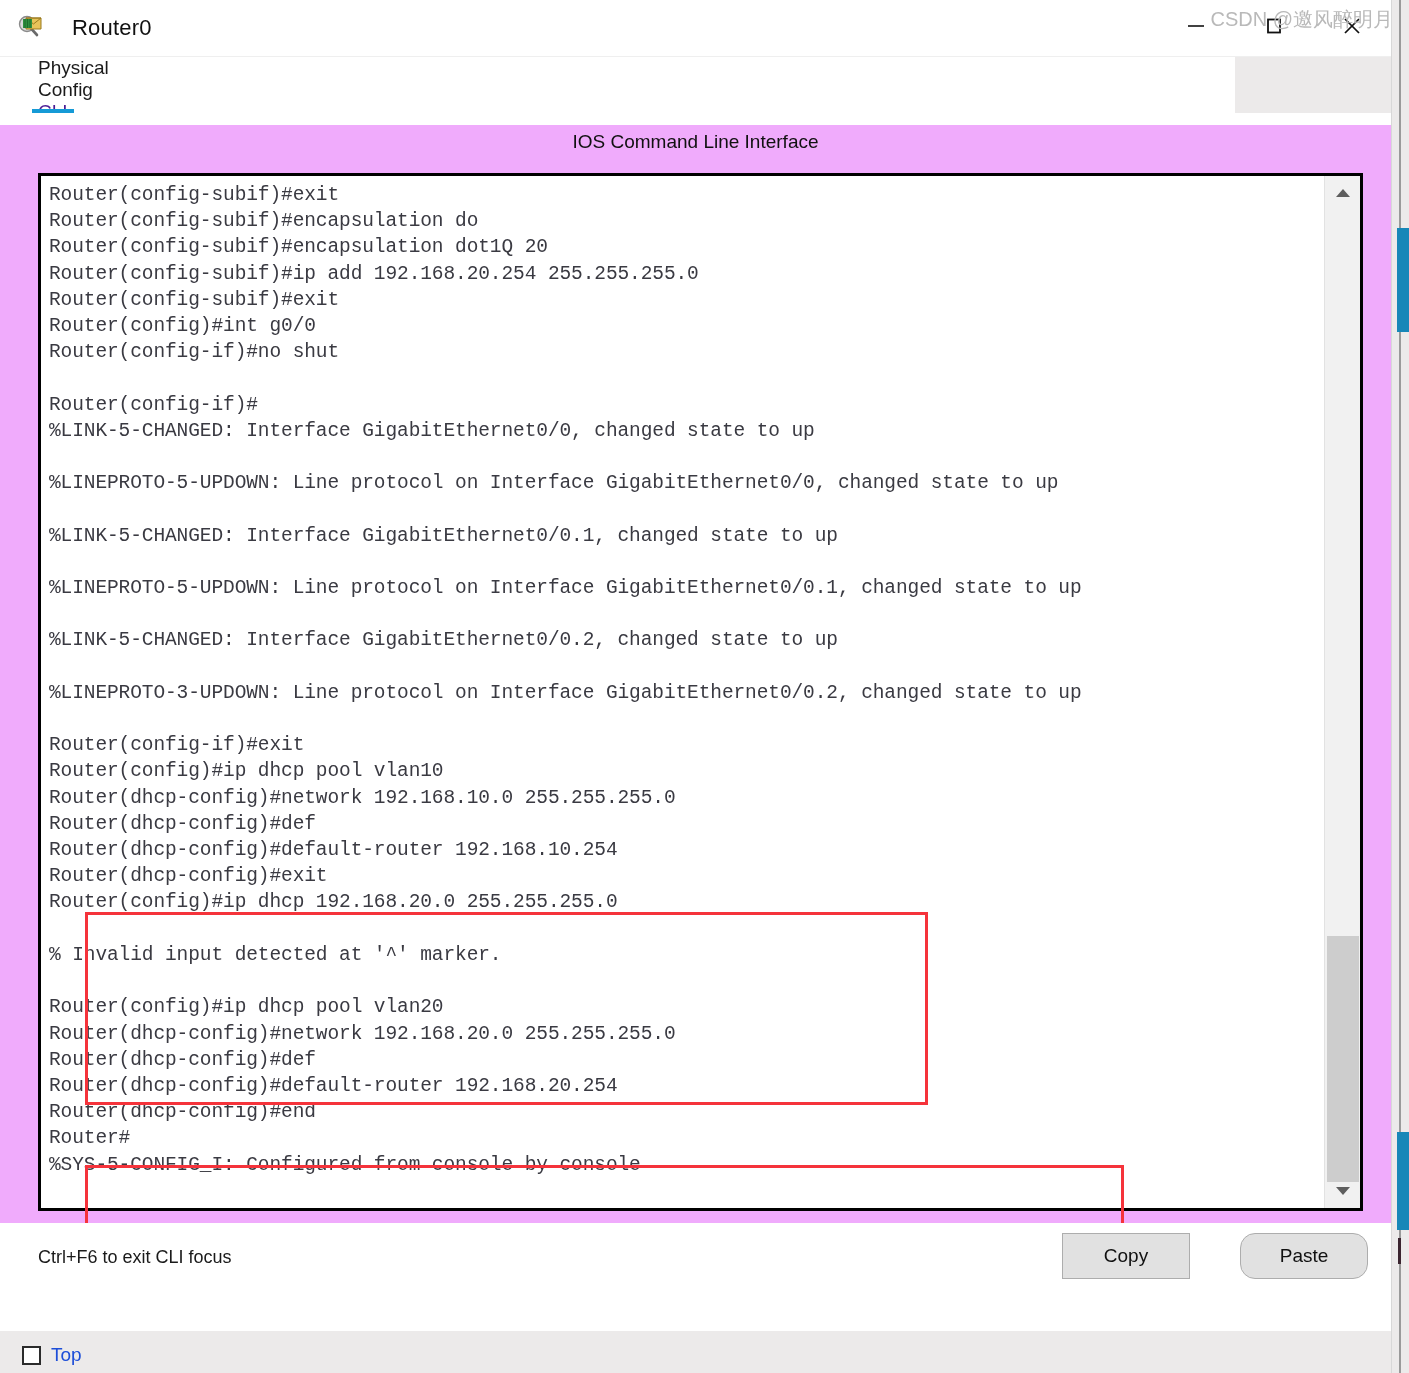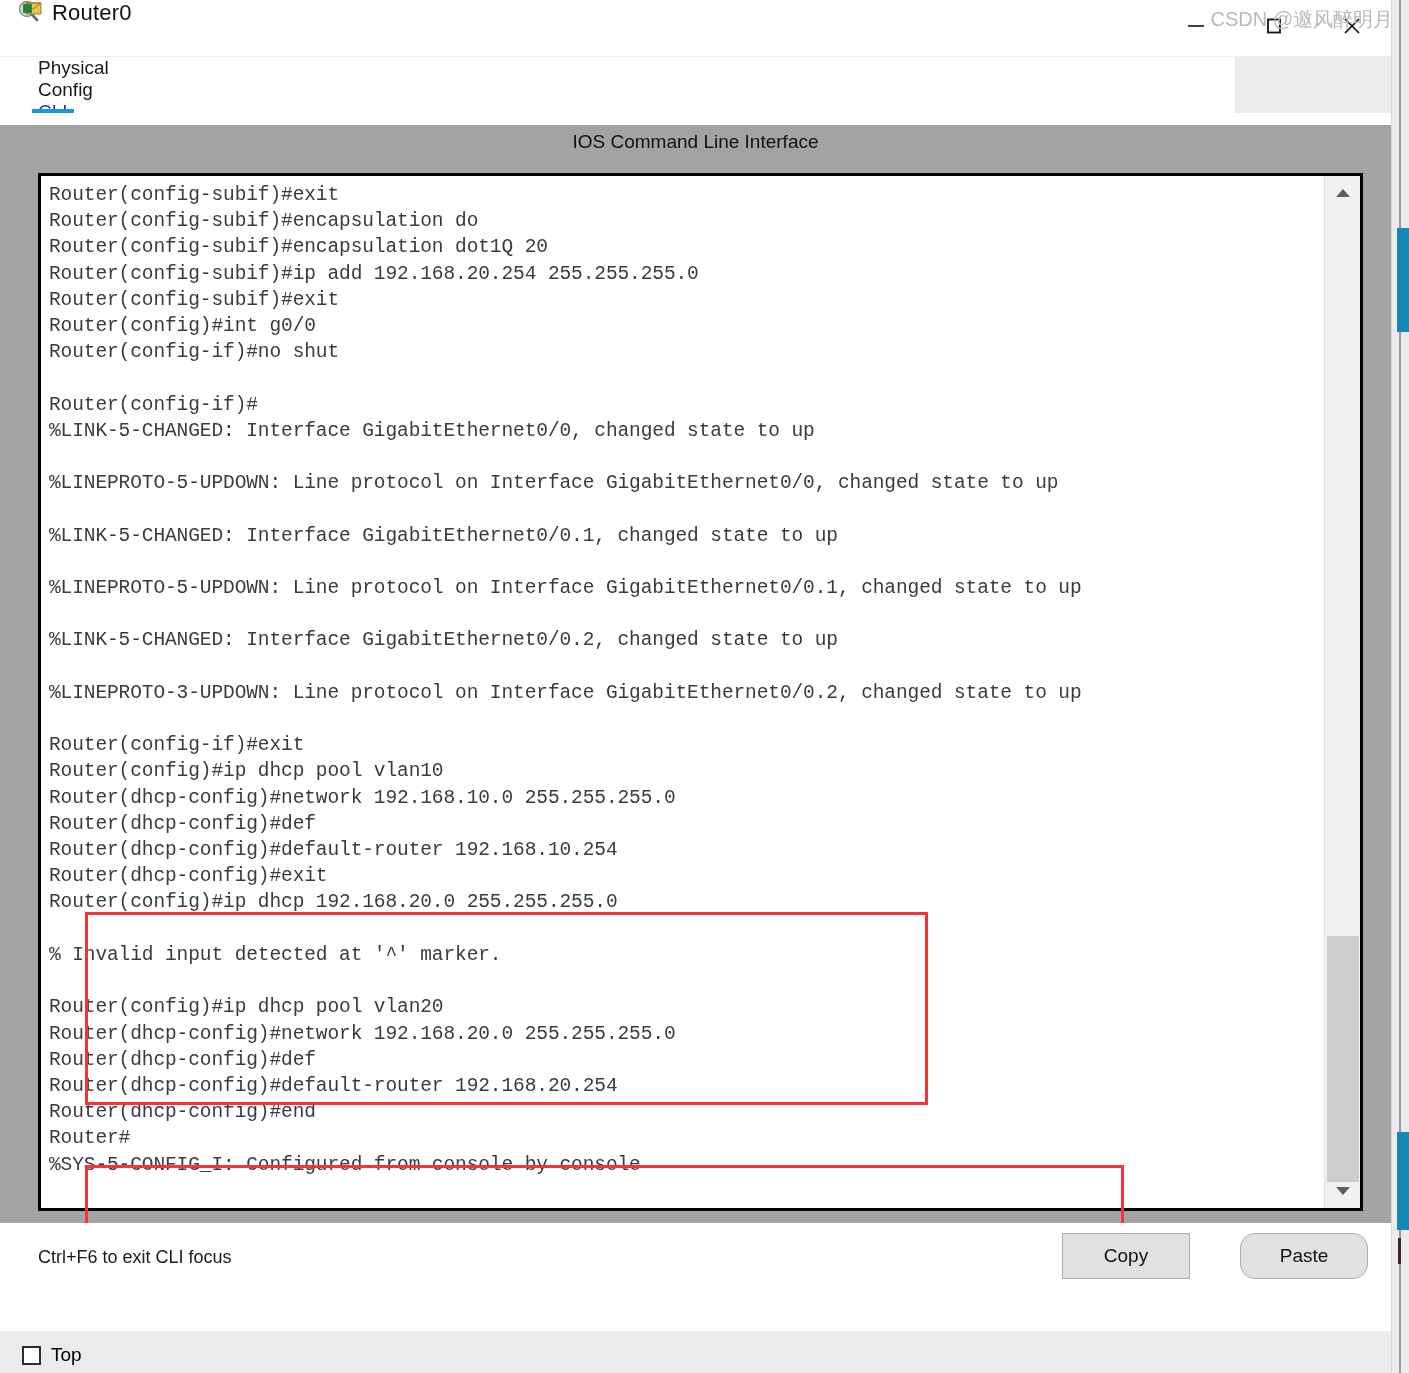--- a/index.html
+++ b/index.html
@@ -60,22 +60,22 @@
     height: 56px;
     background: #ffffff;
     border-bottom: 1px solid #efefef;
   }
   #title-left {
     position: absolute;
     left: 18px;
     top: 0;
     height: 56px;
     display: flex;
-    align-items: flex-start;
-    gap: 8px;
+    align-items: center;
+    gap: 28px;
   }
   #app-icon {
     width: 26px;
     height: 26px;
     position: relative;
   }
   #title-text {
     font-size: 22px;
     color: #111111;
     letter-spacing: 0.2px;
@@ -150,21 +150,21 @@
     left: 0;
     top: 56px;
     right: 0;
     height: 12px;
     background: #ffffff;
   }
 
   
   #panel {
     position: relative;
-    background: #a3a3a3;
+    background: #f0abfc;
     height: 1207px;
   }
   #cli-heading {
     text-align: center;
     font-size: 19px;
     color: #111111;
     padding-top: 6px;
     height: 38px;
     box-sizing: border-box;
   }
@@ -305,21 +305,21 @@
   }
   #top-check .box {
     width: 19px;
     height: 19px;
     border: 2px solid #2b2b2b;
     background: #ffffff;
     box-sizing: border-box;
   }
   #top-check .lbl {
     font-size: 19px;
-    color: #000000;
+    color: #1d4ed8;
   }
   #watermark {
     position: absolute;
     right: 16px;
     top: 6px;
     font-size: 20px;
     color: #b9b9b9;
     font-family: "Liberation Sans", sans-serif;
     white-space: nowrap;
   }

